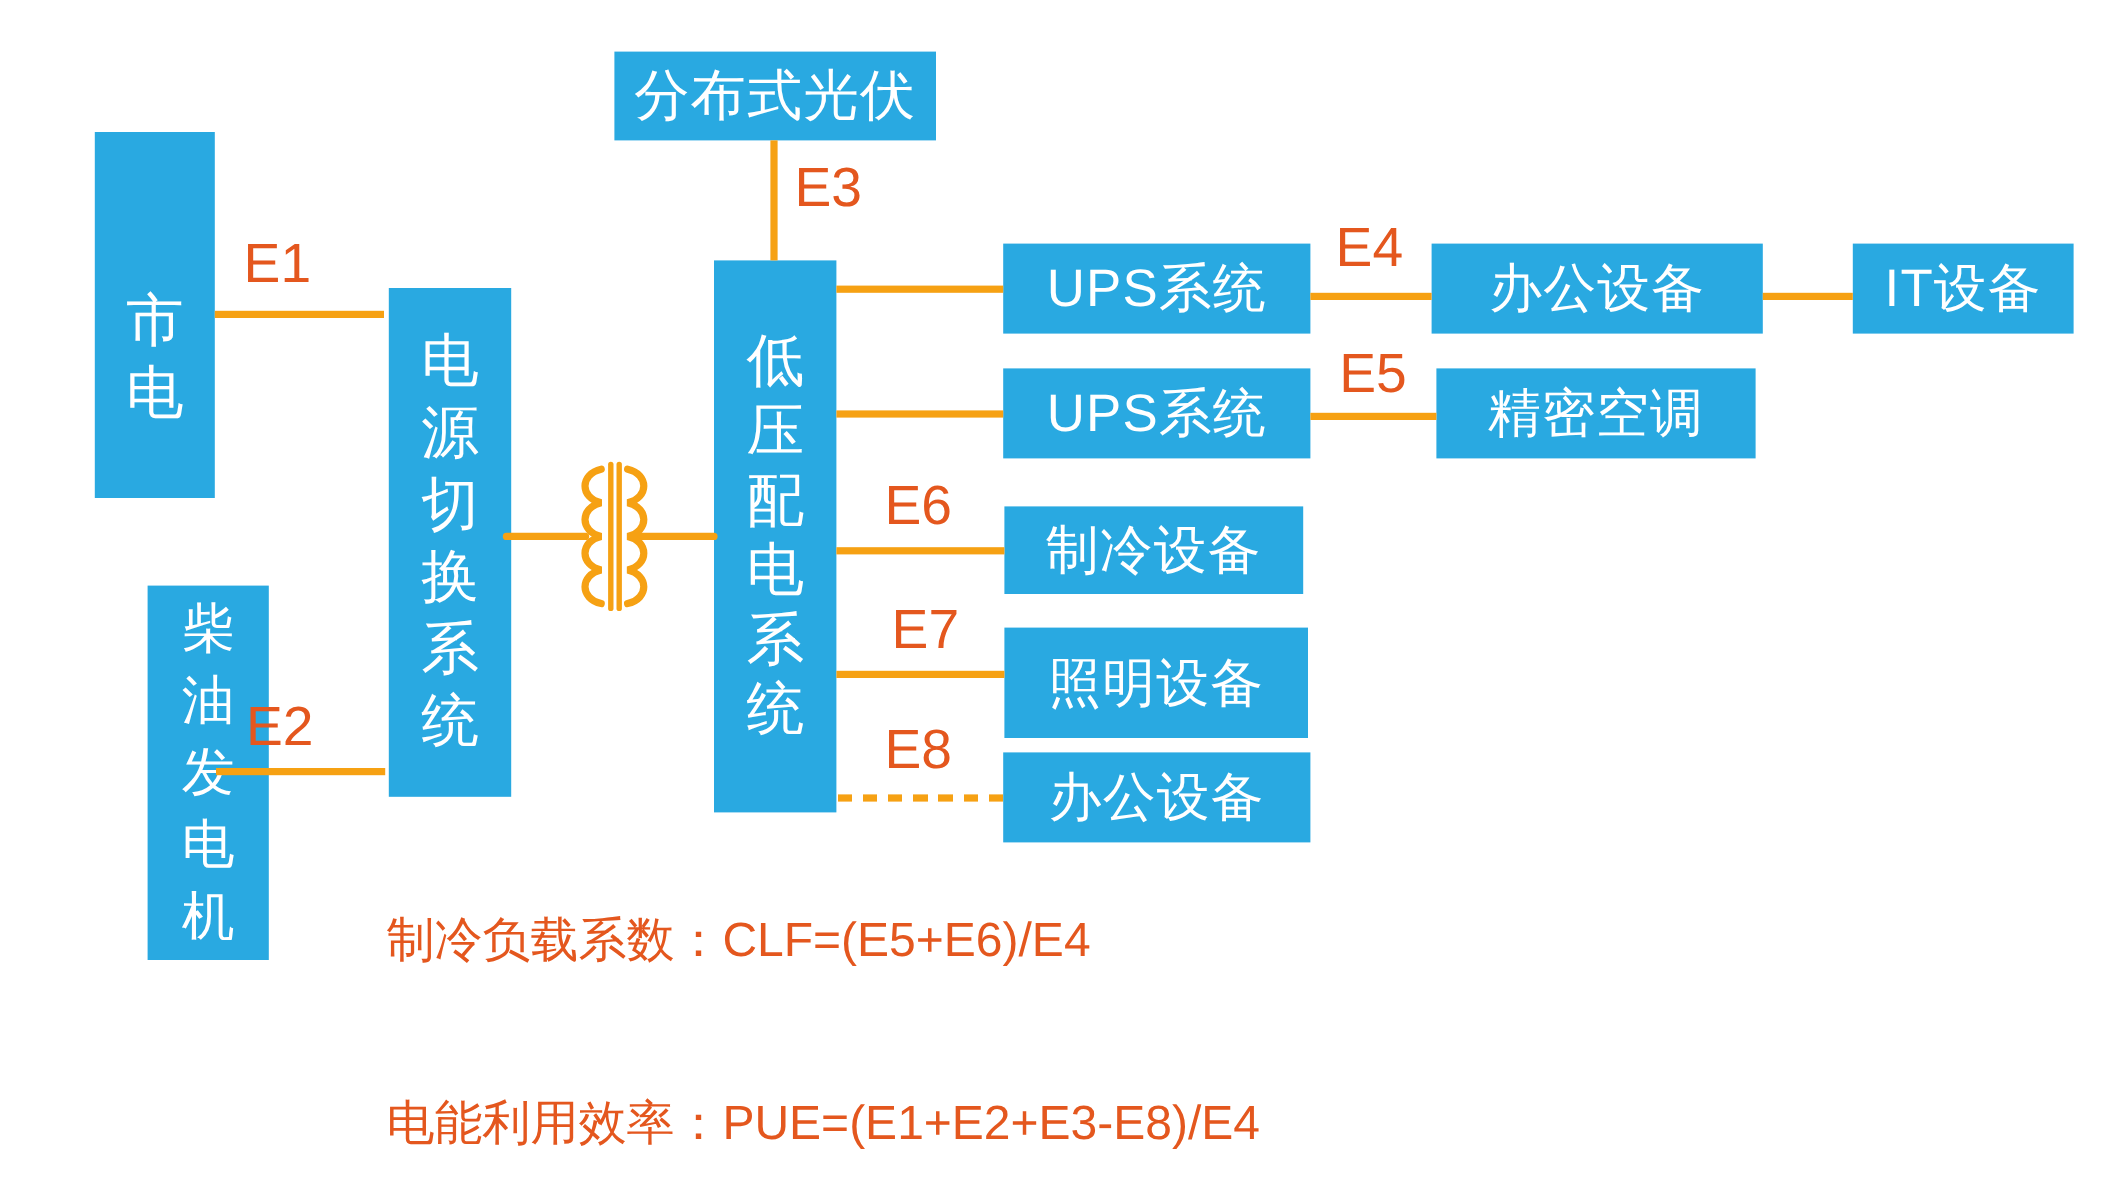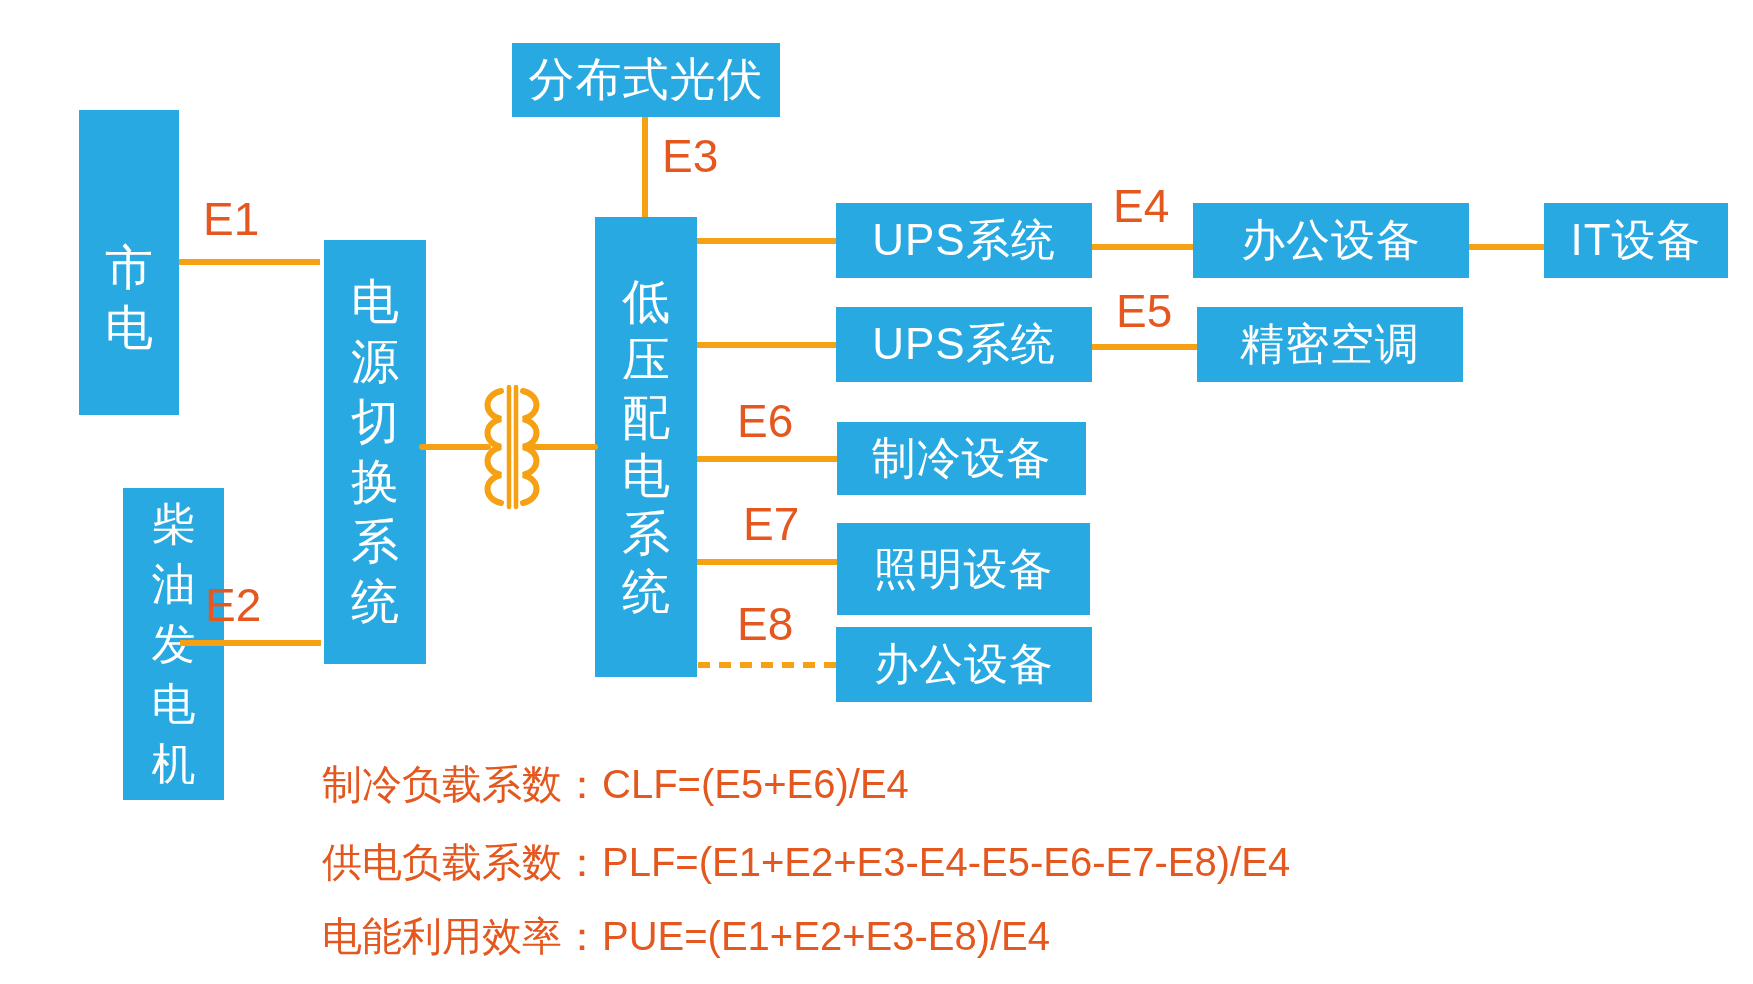--- a/index.html
+++ b/index.html
@@ -123,16 +123,15 @@
   <span class="elabel" style="left:203px;top:196px;">E1</span>
   <span class="elabel" style="left:205px;top:582px;">E2</span>
   <span class="elabel" style="left:662px;top:133px;">E3</span>
   <span class="elabel" style="left:1113px;top:183px;">E4</span>
   <span class="elabel" style="left:1116px;top:288px;">E5</span>
   <span class="elabel" style="left:737px;top:398px;">E6</span>
   <span class="elabel" style="left:743px;top:501px;">E7</span>
   <span class="elabel" style="left:737px;top:601px;">E8</span>
 
   <div class="formula" style="top:760px;">制冷负载系数：CLF=(E5+E6)/E4</div>
-  <div class="formula" style="top:838px;">供电负载系数：PLF=(E1+E2+E3-E4-E5-E6-E7-E8)/E4</div>
   <div class="formula" style="top:912px;">电能利用效率：PUE=(E1+E2+E3-E8)/E4</div>
 
 </div>
 
 </body></html>

